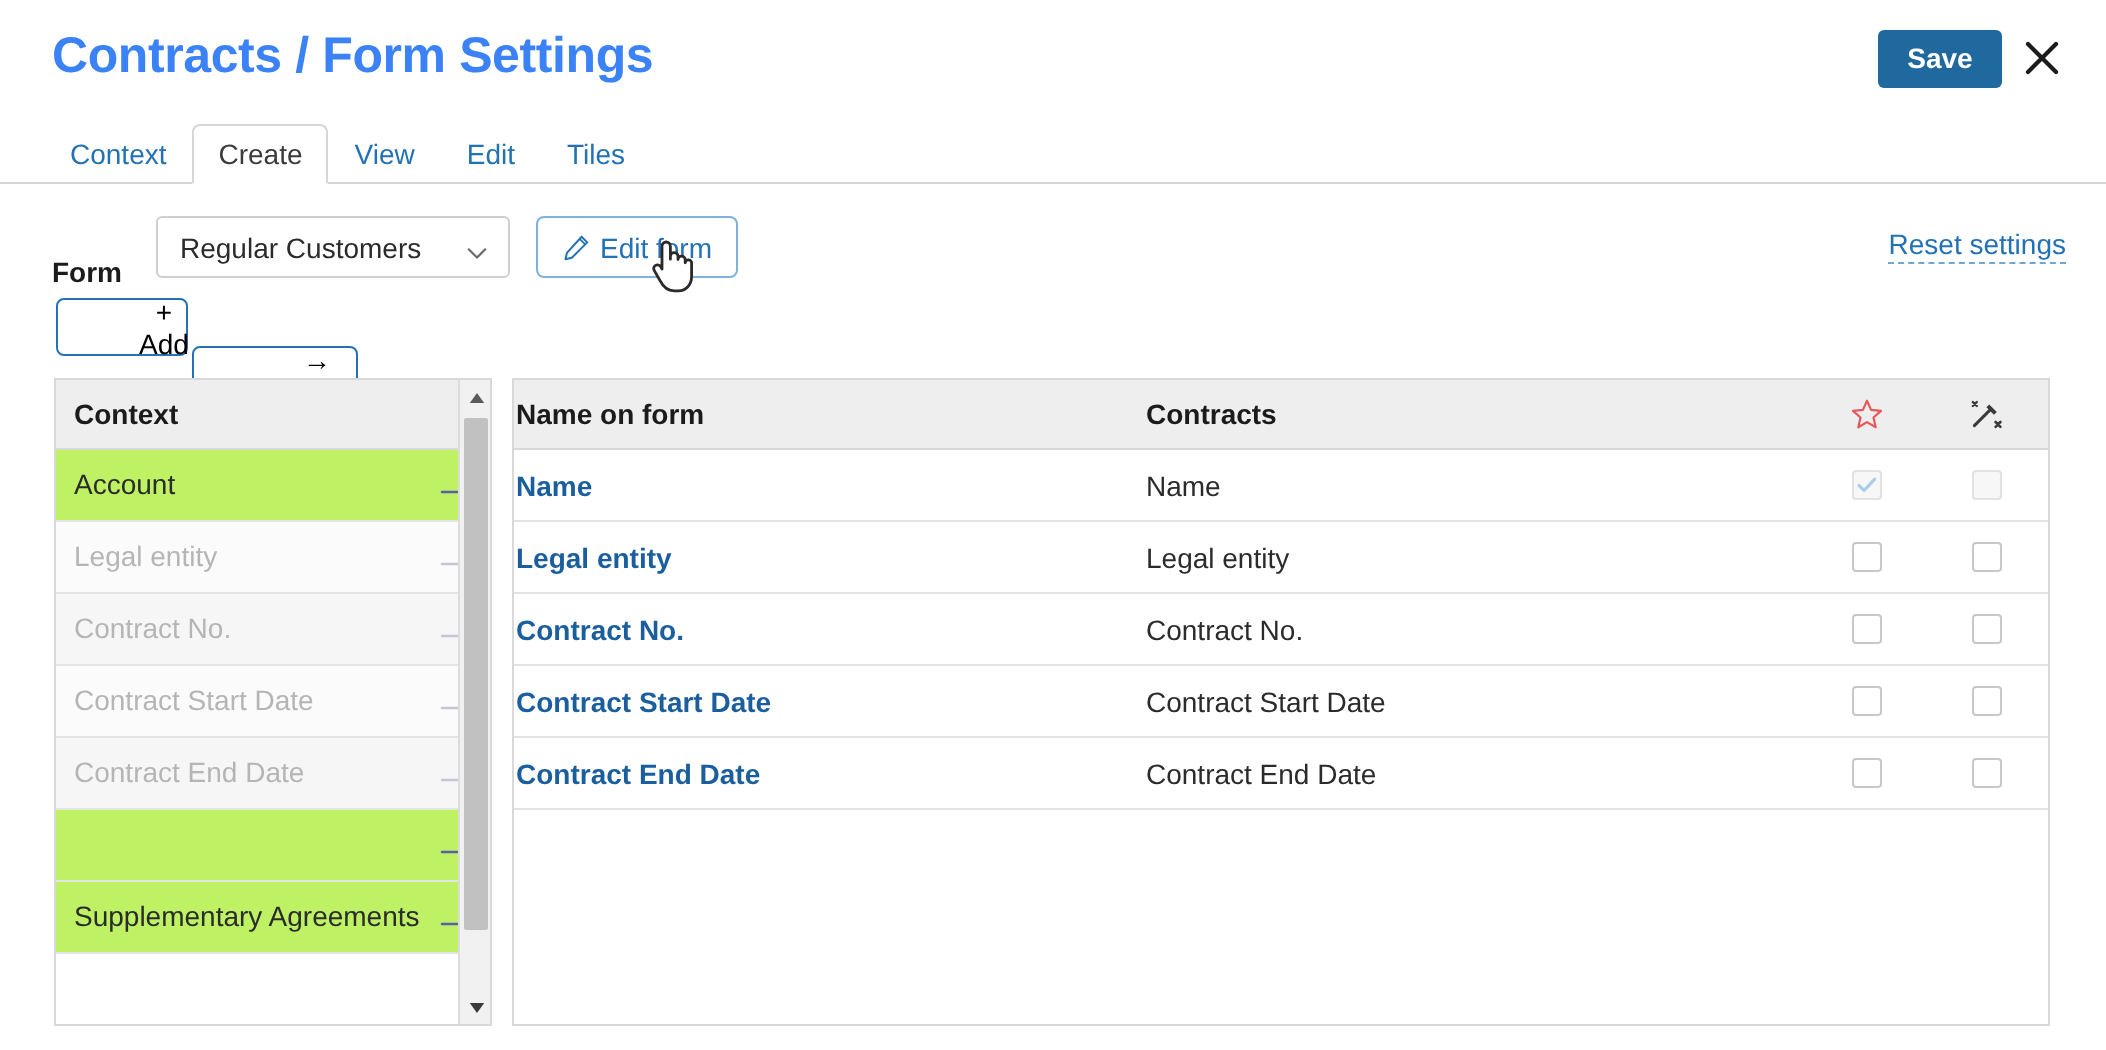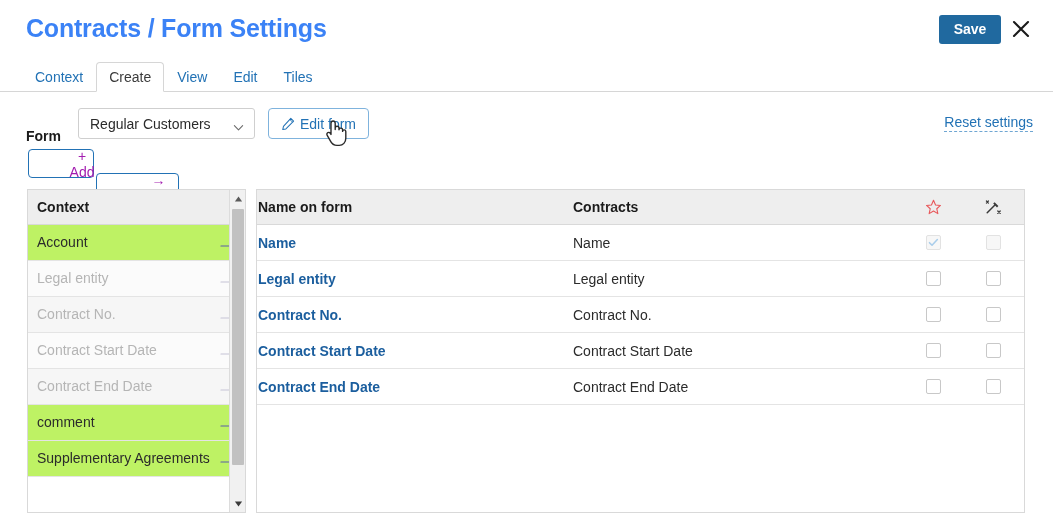--- a/index.html
+++ b/index.html
@@ -97,21 +97,21 @@
     position: absolute; right: 20px; top: 114px;
     font-size: 14px; color: #2272b5;
     border-bottom: 1px dashed #6fa6d2;
     cursor: pointer; white-space: nowrap;
     padding-bottom: 1px;
   }
 
   .btn-outline {
     position: absolute; top: 149px; height: 29px;
     border: 1px solid #2272b5; border-radius: 4px;
-    background: #ffffff; color: #a21caf;
+    background: #ffffff; color: #000000;
     font-size: 14px; cursor: pointer;
     display:flex; align-items:center; justify-content:center; gap:5px;
     font-family: "Liberation Sans", sans-serif;
     padding-left: 48px;
   }
   .btn-add  { left: 28px;  width: 66px; }
   .btn-move { left: 96px; width: 83px; margin-top: 24px; }
 
   
   .sidebar {
@@ -287,21 +287,20 @@
               <path d="M1 6 L15.5 6 M11.5 2.4 L15.6 6 L11.5 9.6" fill="none" stroke="#c6c4d6" stroke-width="1.2" stroke-linecap="round" stroke-linejoin="round"></path>
             </svg></span>
         </div>
         <div class="sb-item dim shade">
           <span class="sb-label">Contract End Date</span>
           <span class="sb-arrow"><svg viewBox="0 0 18 12" width="17" height="12" aria-hidden="true">
               <path d="M1 6 L15.5 6 M11.5 2.4 L15.6 6 L11.5 9.6" fill="none" stroke="#c6c4d6" stroke-width="1.2" stroke-linecap="round" stroke-linejoin="round"></path>
             </svg></span>
         </div>
         <div class="sb-item">
-          <span class="sb-label">comment</span>
           <span class="sb-arrow"><svg viewBox="0 0 18 12" width="17" height="12" aria-hidden="true">
               <path d="M1 6 L15.5 6 M11.5 2.4 L15.6 6 L11.5 9.6" fill="none" stroke="#5b5fa8" stroke-width="1.2" stroke-linecap="round" stroke-linejoin="round"></path>
             </svg></span>
         </div>
         <div class="sb-item">
           <span class="sb-label">Supplementary Agreements</span>
           <span class="sb-arrow"><svg viewBox="0 0 18 12" width="17" height="12" aria-hidden="true">
               <path d="M1 6 L15.5 6 M11.5 2.4 L15.6 6 L11.5 9.6" fill="none" stroke="#5b5fa8" stroke-width="1.2" stroke-linecap="round" stroke-linejoin="round"></path>
             </svg></span>
         </div>

